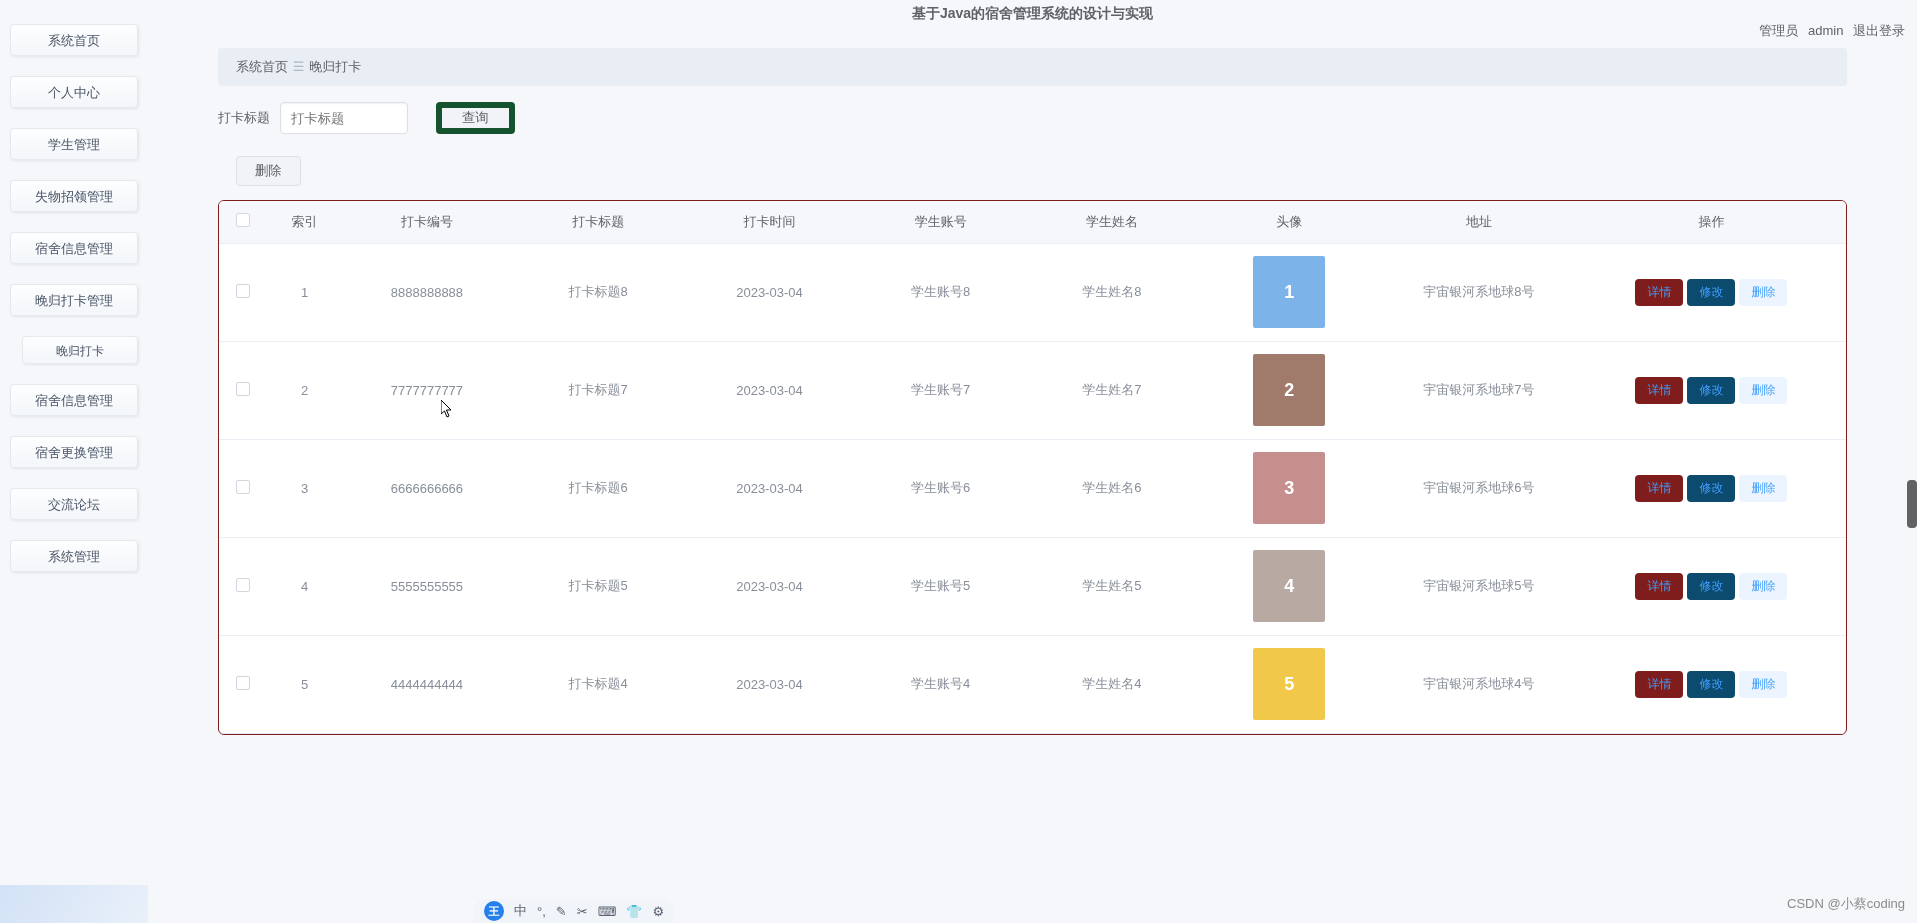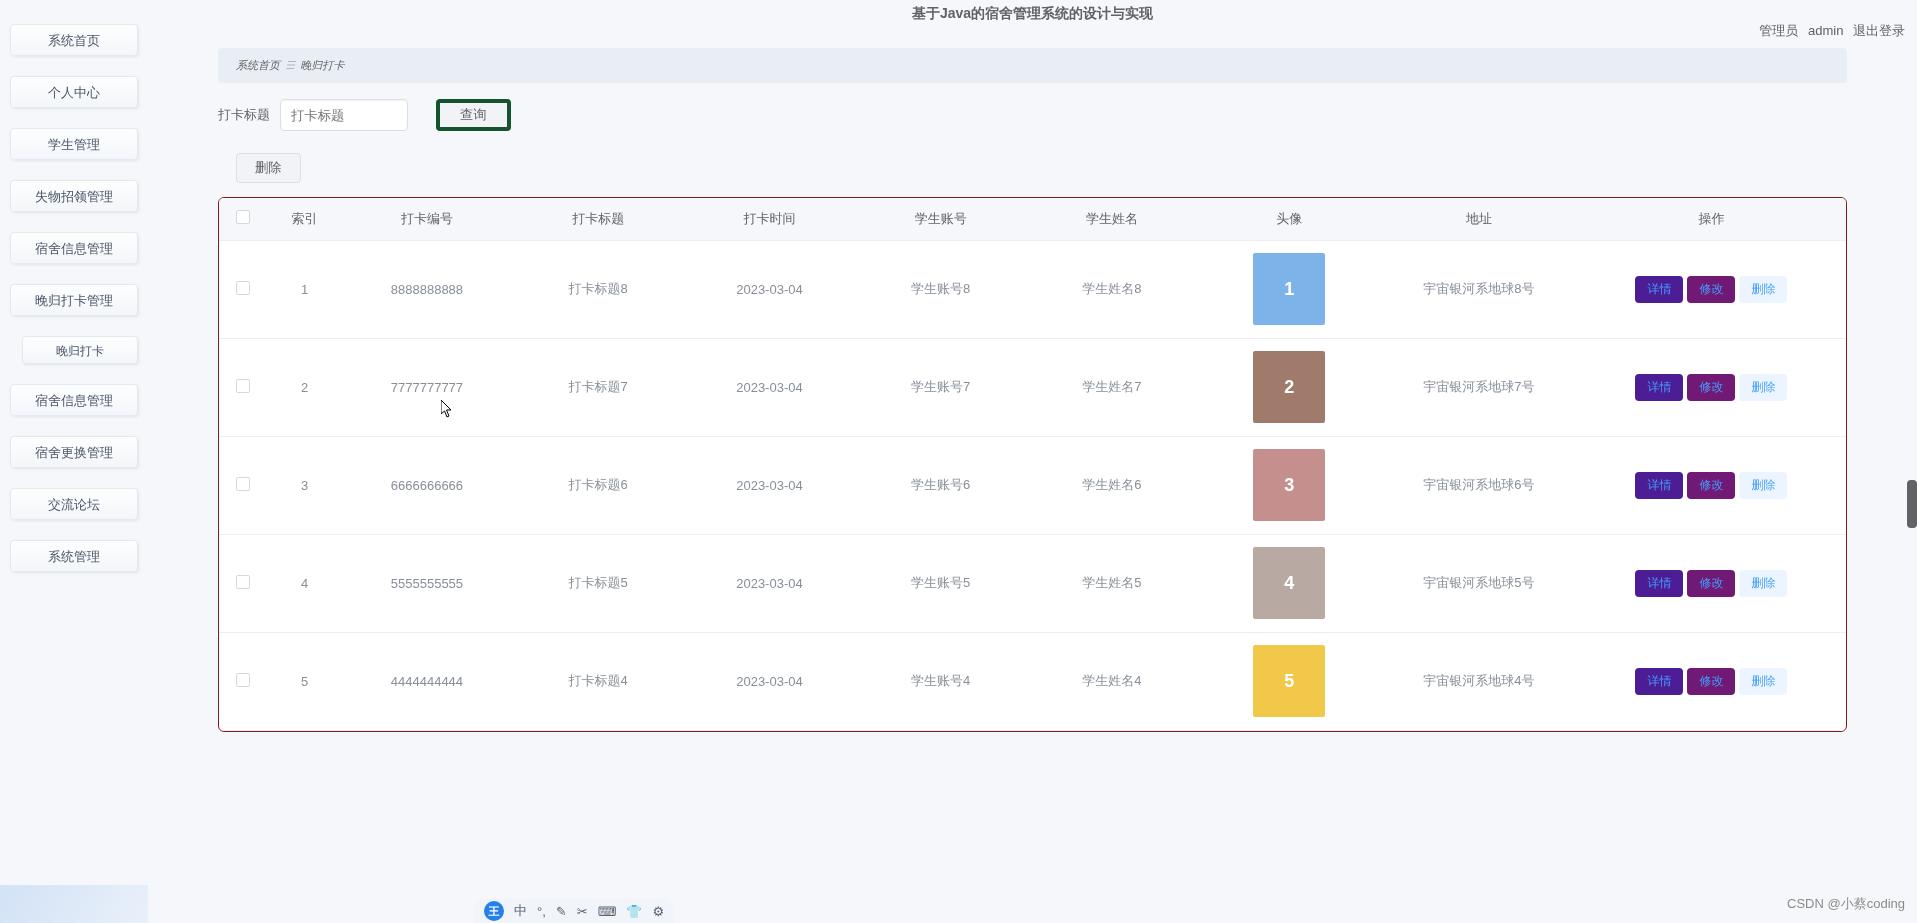--- a/index.html
+++ b/index.html
@@ -7,37 +7,37 @@
   .header { position: absolute; top: 0; left: 148px; right: 0; height: 28px; display: flex; align-items: center; justify-content: center; background: transparent; }
   .header-title { font-weight: bold; font-size: 14px; text-align: right; }
   .header-right { position: absolute; right: 12px; top: 22px; font-size: 13px; }
   .header-right span { margin-left: 6px; }
   .logout { color: #606266; cursor: pointer; }
   .sidebar { position: absolute; left: 0; top: 0; bottom: 0; width: 148px; background: #f5f7fa; padding-top: 24px; }
   .sidebar-item { margin: 0 10px 20px 10px; height: 32px; line-height: 32px; text-align: center; background: linear-gradient(to bottom,#fdfefe,#f3f6fa); border: 1px solid #e4e9f0; border-radius: 4px; box-shadow: 1px 1px 3px rgba(0,0,0,0.08); cursor: pointer; font-size: 13px; color: #4a5568; }
   .sidebar-sub  { margin: 0 10px 20px 22px; height: 28px; line-height: 28px; text-align: center; background: linear-gradient(to bottom,#fdfefe,#f3f6fa); border: 1px solid #e4e9f0; border-radius: 4px; box-shadow: 1px 1px 3px rgba(0,0,0,0.08); cursor: pointer; font-size: 12px; color: #4a5568; }
   .sidebar-scroll-hint { position:absolute; bottom:0; left:0; right:0; height:38px; background: linear-gradient(120deg,#c4d9f5,#e4edf9); opacity:0.7;}
   .main { position: absolute; left: 148px; top: 0; right: 0; bottom: 0; padding: 28px 0 0 0; overflow: hidden; }
-  .breadcrumb { background: #e9eef5; border-radius: 4px; padding: 10px 18px; margin: 20px 70px 16px 70px; font-size: 11px; color: #606266; font-style: italic; }
+  .breadcrumb { background: #e9eef5; border-radius: 4px; padding: 10px 18px; margin: 20px 70px 16px 70px; font-size: 13px; color: #606266; }
   .breadcrumb .sep { display:inline-block; width:14px; text-align:center; color:#b0b8c4; }
   .filter-row { margin: 0 70px 10px 70px; display: flex; align-items: center; gap: 10px; }
   .filter-label { font-size: 13px; color: #606266; }
   .filter-input { width: 128px; height: 32px; border: 1px solid #dcdfe6; border-radius: 4px; padding: 0 10px; box-shadow: inset 0 1px 2px rgba(0,0,0,0.06); background:#fff;}
-  .btn-query { margin-left: 18px; height: 32px; padding: 0 20px; background: #f1f3f7; border:4px solid #14532d; border-radius:4px; cursor:pointer; color:#606266;}
+  .btn-query { margin-left: 18px; height: 32px; padding: 0 20px; background: #f1f3f7; border:6px solid #14532d; border-radius:4px; cursor:pointer; color:#606266;}
   .btn-delete { margin: 12px 0 14px 88px; height: 30px; padding: 0 18px; background: #f1f3f7; border:1px solid #dcdfe6; border-radius:4px; cursor:pointer; color:#606266;}
   .table-wrap { margin: 0 70px; background:#fff; border-radius:6px; overflow:hidden; border:1px solid #7f1d1d;}
   table { width:100%; border-collapse: collapse; }
   thead th { background:#f5f7fa; font-weight:500; font-size:13px; color:#606266; height:42px; border-bottom:1px solid #ebeef5; text-align:center;}
   tbody td { font-size:13px; color:#888f99; text-align:center; border-bottom:1px solid #ebeef5; padding:8px 4px; height:98px;}
   .checkbox { width:14px; height:14px; border:1px solid #d3d8e0; border-radius:2px; display:inline-block; background:#fff; cursor:pointer;}
   .avatar-box { width:72px; height:72px; margin:0 auto; display:flex; align-items:center; justify-content:center; }
   .avatar-ph { width:72px; height:72px; border-radius:2px; display:flex; align-items:center; justify-content:center; color:#fff; font-size:18px; font-weight:bold; }
   .op-btn { display:inline-block; padding:5px 12px; border-radius:4px; margin:0 2px; cursor:pointer; font-size:12px; border:none;}
-  .op-detail { background:#4c1d95; color:#409EFF; }
-  .op-edit   { background:#701a75; color:#409EFF;font-family:Liberation Mono, monospace; }
+  .op-detail { background:#7f1d1d; color:#409EFF; }
+  .op-edit   { background:#0c4a6e; color:#409EFF;font-family:Liberation Mono, monospace; }
   .op-del    { background:#ecf5ff; color:#409EFF; }
   .side-scroll { position:absolute; right:0; top:480px; width:10px; height:48px; background:#606266; border-radius:4px;}
   .watermark { position:absolute; right:12px; bottom:10px; font-size:13px; color:rgba(120,120,120,0.85);text-align:center;}
   .ime-bar { position:absolute; left:474px; bottom:0; height:24px; display:flex; align-items:center; gap:10px; padding:0 10px; background:rgba(240,244,250,0.95); border-radius:12px 12px 0 0; color:#5a6472;}
   .ime-logo { width:20px; height:20px; border-radius:50%; background:#2680eb; color:#fff; display:flex; align-items:center; justify-content:center; font-size:11px; font-weight:bold;}
   .ime-icon { font-size:13px; cursor:pointer; }
   .cursor-arrow { position:absolute; left:441px; top:400px; width:12px; height:18px; }
 </style>
 </head>
 <body>

